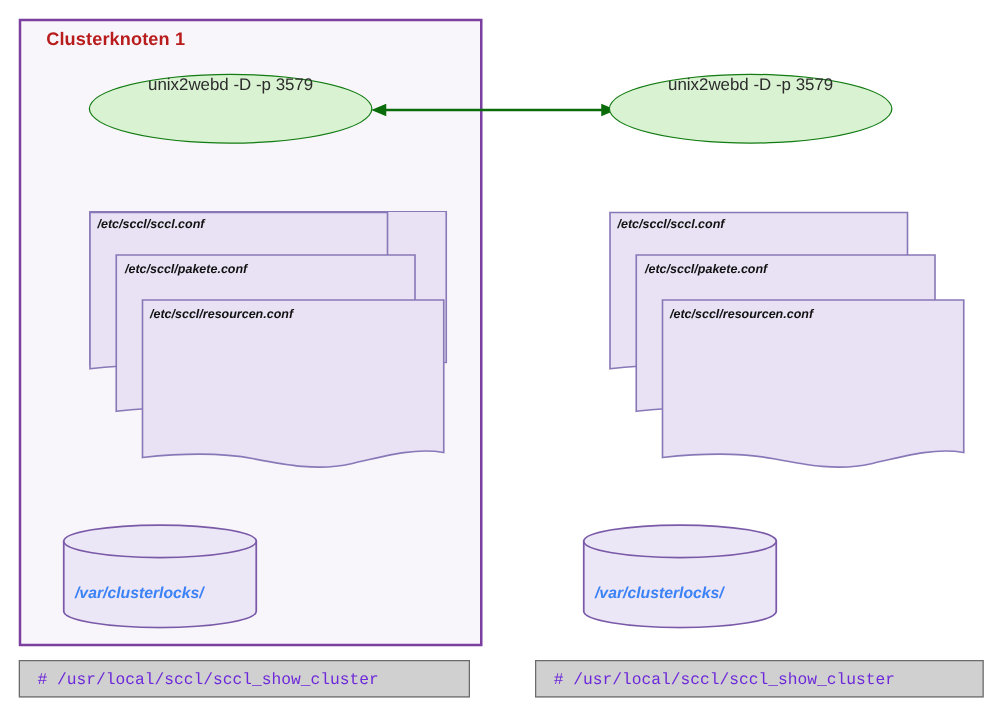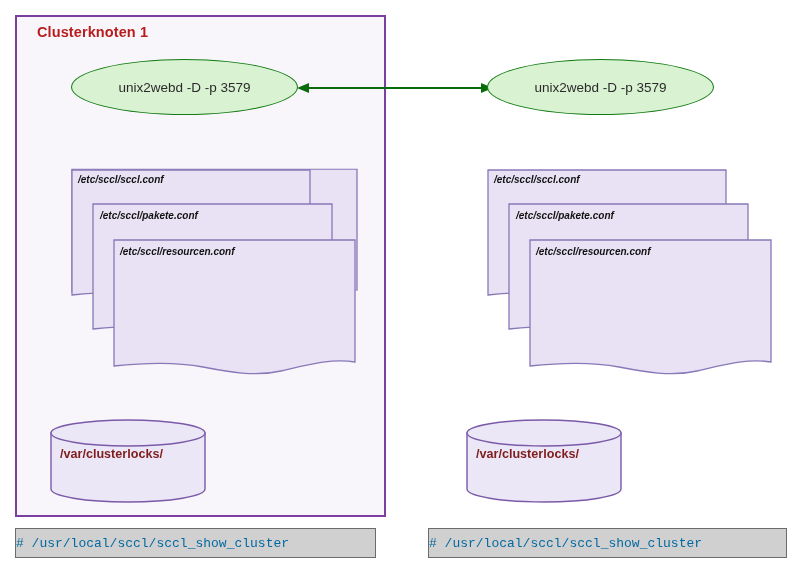--- a/index.html
+++ b/index.html
@@ -41,21 +41,21 @@
   
   .daemon {
     position: absolute;
     box-sizing: border-box;
     width: 227px;
     height: 56px;
     background: #d9f2d2;
     border: 1.6px solid #127b12;
     border-radius: 50% / 50%;
     display: flex;
-    align-items: center;
+    align-items: flex-start;
     justify-content: center;
     font-size: 13.5px;
     color: #2b2b2b;
     white-space: nowrap;
   }
   #daemon-left  { left: 71px;  top: 59px; }
   #daemon-right { left: 487px; top: 59px; }
 
   
   #connector {
@@ -82,39 +82,41 @@
     white-space: nowrap;
   }
 
   
   .cylinder { position: absolute; width: 158px; height: 84px; }
   #cyl-left  { left: 49px;  top: 419px; }
   #cyl-right { left: 465px; top: 419px; }
   .cyl-label {
     position: absolute;
     left: 11px;
-    top: 28px;
+    top: 48px;
     font-size: 12.6px;
     font-weight: bold;
-    color: #7f1d1d;
+    font-style: italic;
+    color: #3b82f6;
     white-space: nowrap;
   }
 
   
   .cmd-bar {
     position: absolute;
     box-sizing: border-box;
     height: 30px;
     background: #d0d0d0;
     border: 1.6px solid #6b6b6b;
     display: flex;
     align-items: center;
+    padding-left: 14px;
     font-family: "Liberation Mono", "DejaVu Sans Mono", monospace;
     font-size: 13px;
-    color: #0369a1;
+    color: #6d28d9;
     white-space: nowrap;
   }
   #cmd-left  { left: 15px;  top: 528px; width: 361px; }
   #cmd-right { left: 428px; top: 528px; width: 359px; }
 </style>
 </head>
 <body>
 
 <div id="page">
 

